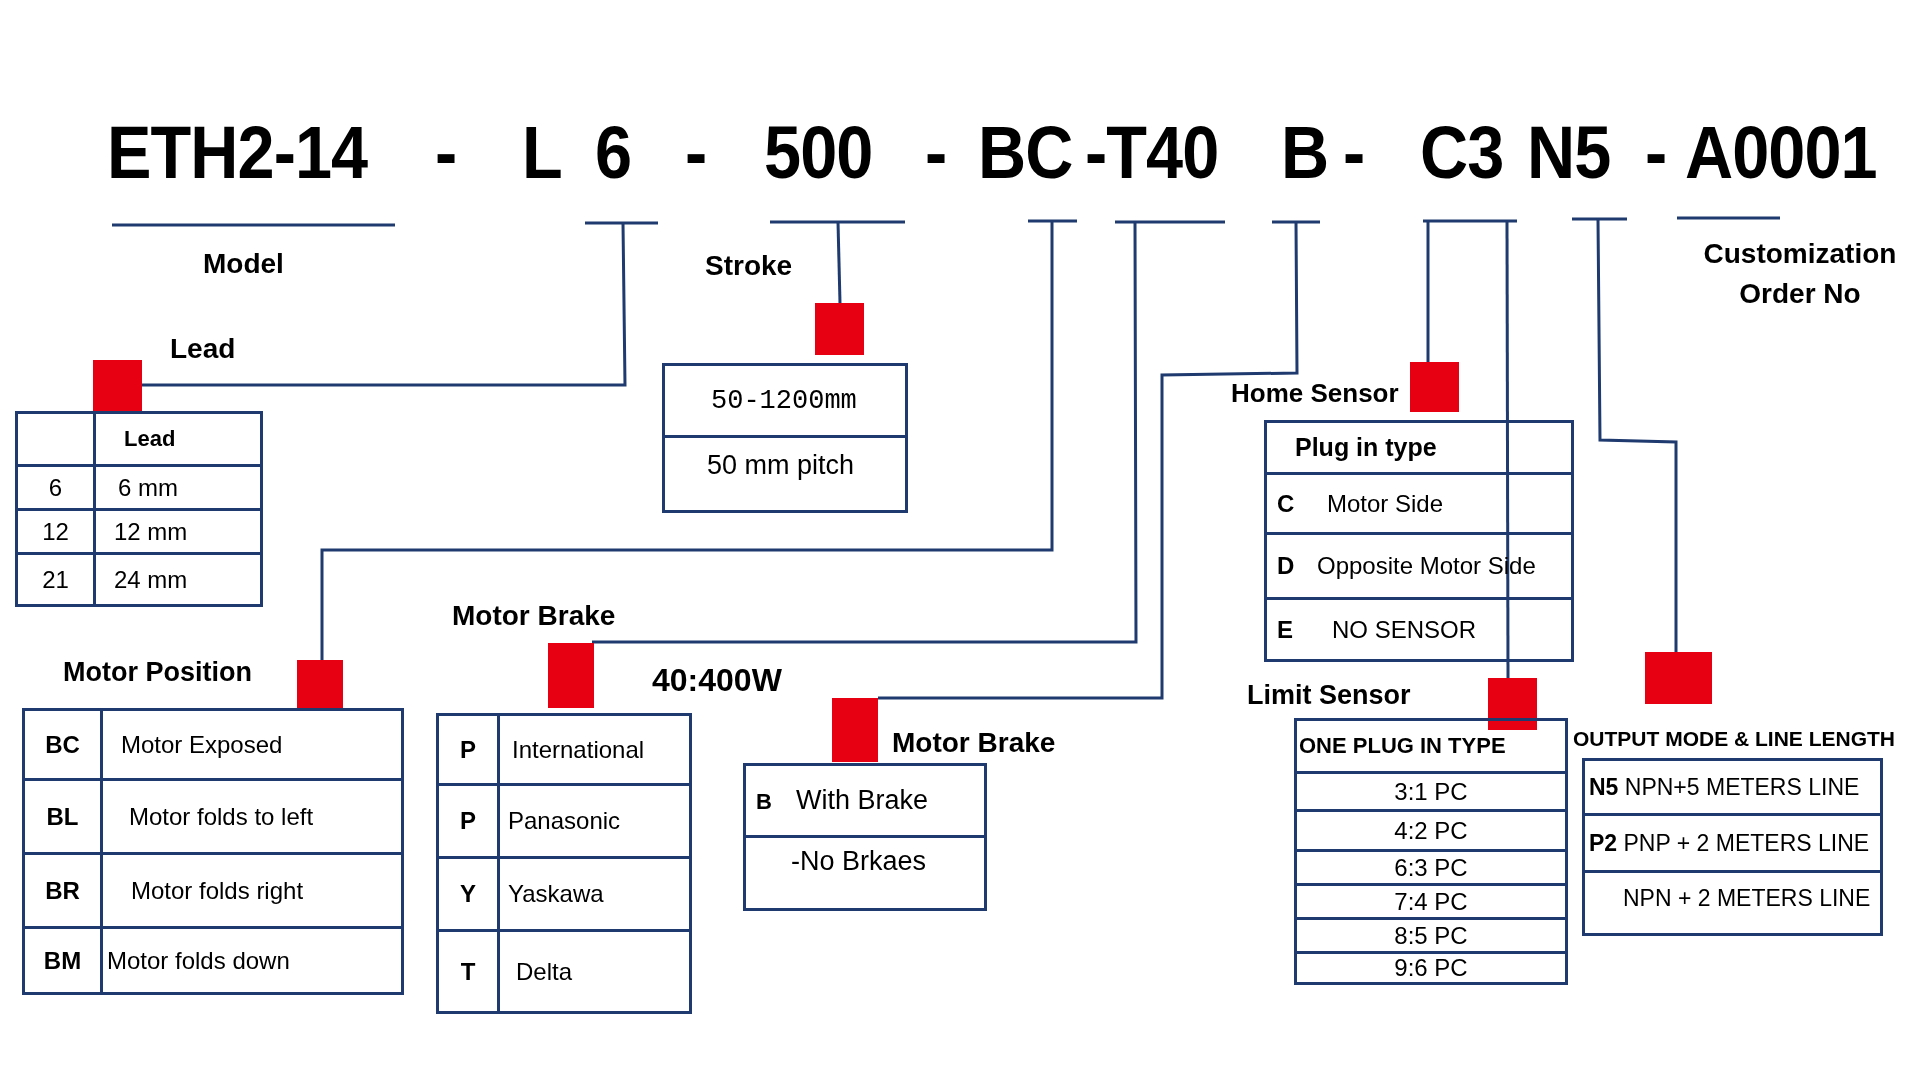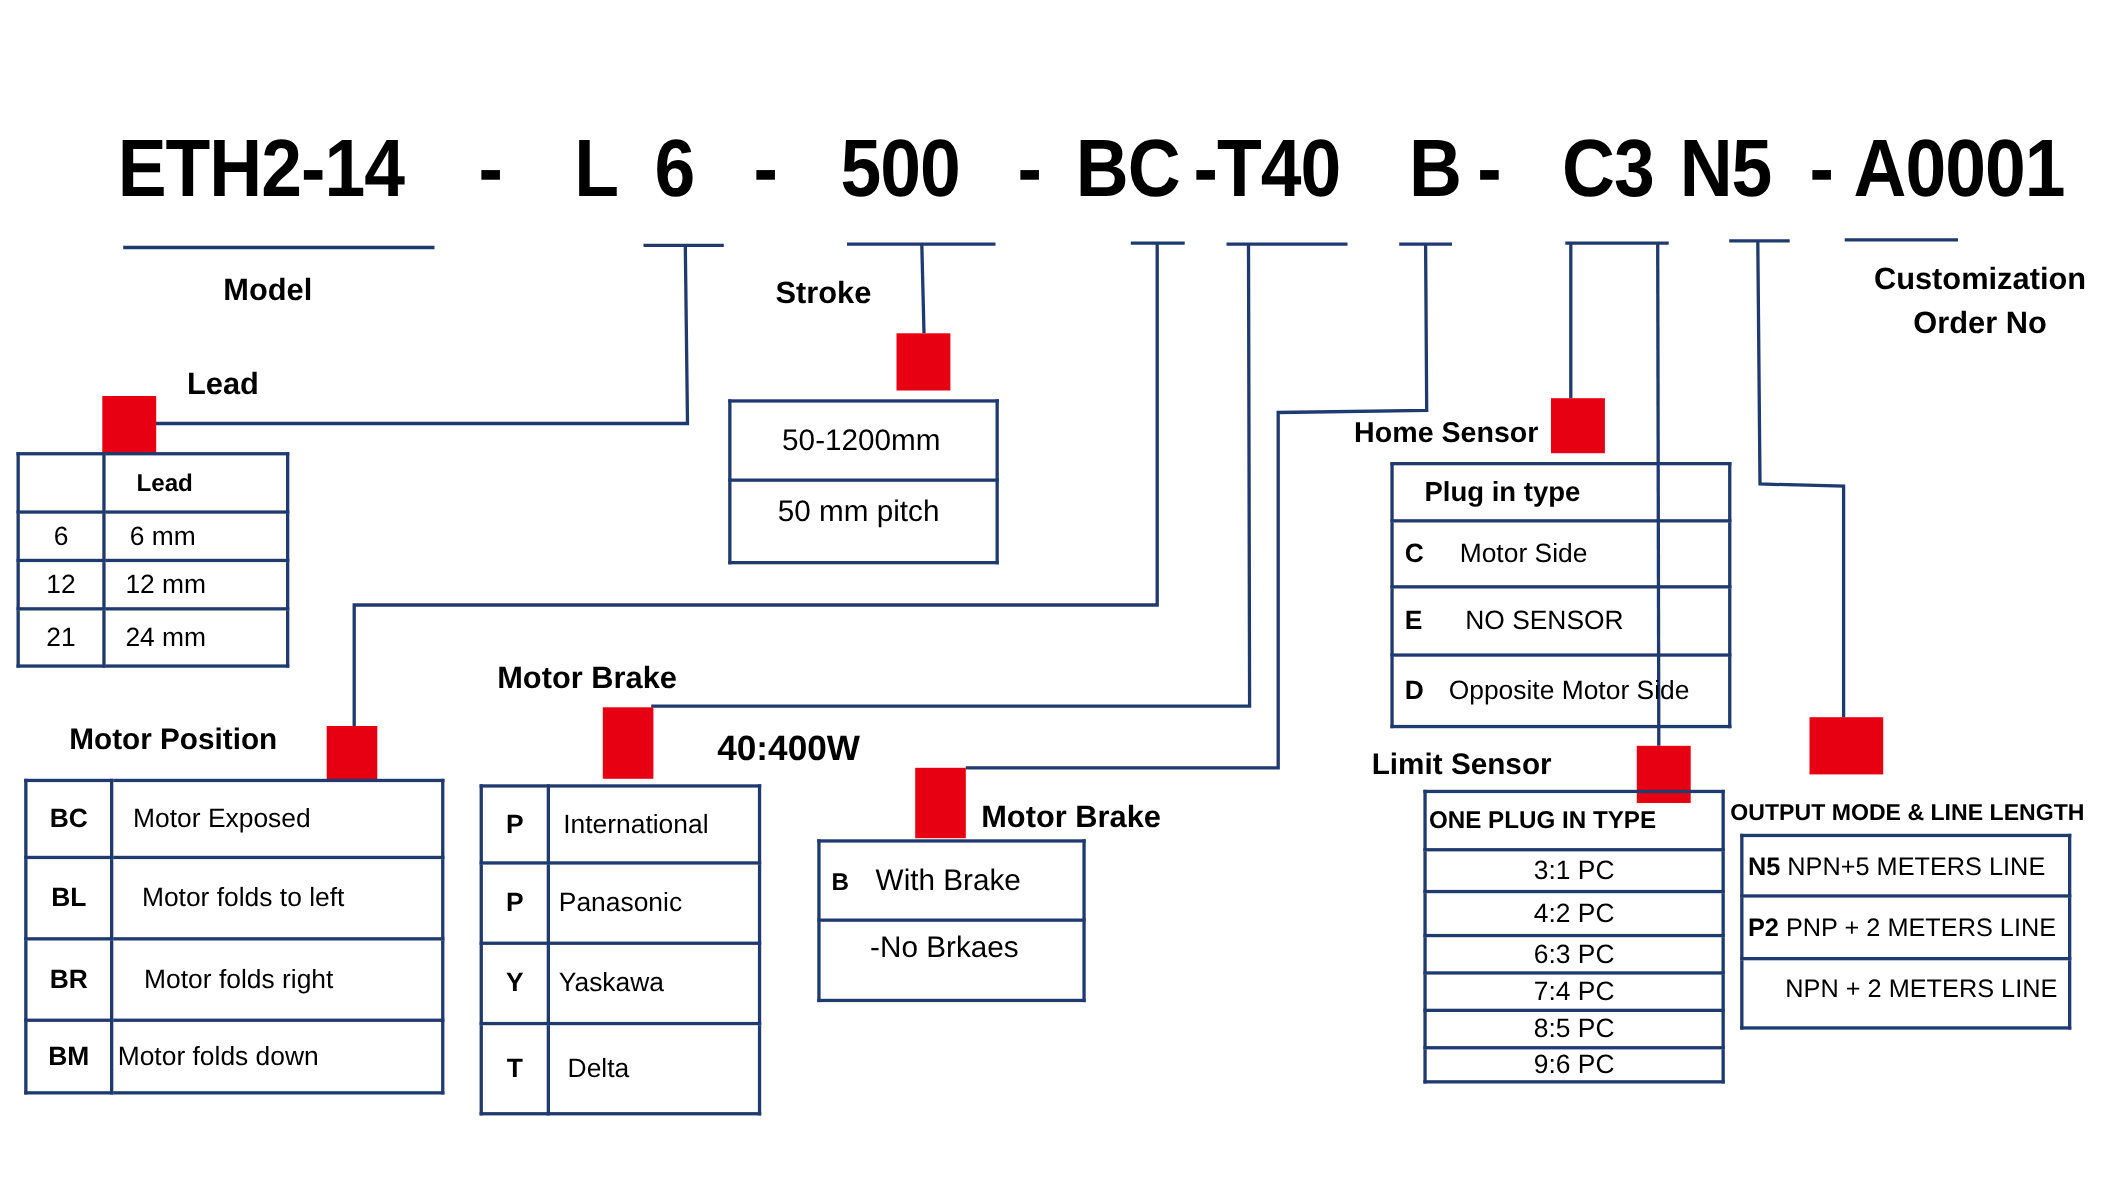--- a/index.html
+++ b/index.html
@@ -107,21 +107,21 @@
   </tr>
   <tr style="height:52px;">
     <td class="center">21</td>
     <td style="padding-left:18px;">24 mm</td>
   </tr>
 </tbody>
   </table>
 
 <table class="spec" style="left:662px;top:363px;width:246px;">
   <tbody>
-      <tr style="height:72px;">
+      <tr style="height:72px;font-family:Liberation Mono, monospace;">
     <td style="padding-left:46px;font-size:27px;">50-1200mm</td>
   </tr>
   <tr style="height:75px;">
     <td style="padding-left:42px;font-size:27px;vertical-align:top;padding-top:12px;">50 mm pitch</td>
   </tr>
 </tbody>
   </table>
 
 <table class="spec" style="left:22px;top:708px;width:382px;">
   <tbody>
@@ -181,28 +181,28 @@
 <table class="spec" style="left:1264px;top:420px;width:310px;">
   <tbody>
       <tr style="height:52px;">
     <td class="hdr" style="padding-left:28px;font-size:25px;">Plug in type</td>
   </tr>
   <tr style="height:60px;">
     <td>
       <span style="font-weight:bold;display:inline-block;width:50px;">C</span><span>Motor Side</span>
     </td>
   </tr>
+  <tr style="height:65px;">
+    <td>
+      <span style="font-weight:bold;display:inline-block;width:40px;">D</span><span>Opposite Motor Side</span>
+    </td>
+  </tr>
   <tr style="height:62px;">
     <td>
       <span style="font-weight:bold;display:inline-block;width:55px;">E</span><span>NO SENSOR</span>
-    </td>
-  </tr>
-  <tr style="height:65px;">
-    <td>
-      <span style="font-weight:bold;display:inline-block;width:40px;">D</span><span>Opposite Motor Side</span>
     </td>
   </tr>
 </tbody>
   </table>
 
 <table class="spec" style="left:1258px;top:718px;width:274px;margin-left:36px;">
   <tbody>
       <tr style="height:53px;">
     <td class="hdr" style="padding-left:2px;font-size:22px;">ONE PLUG IN TYPE</td>
   </tr>

